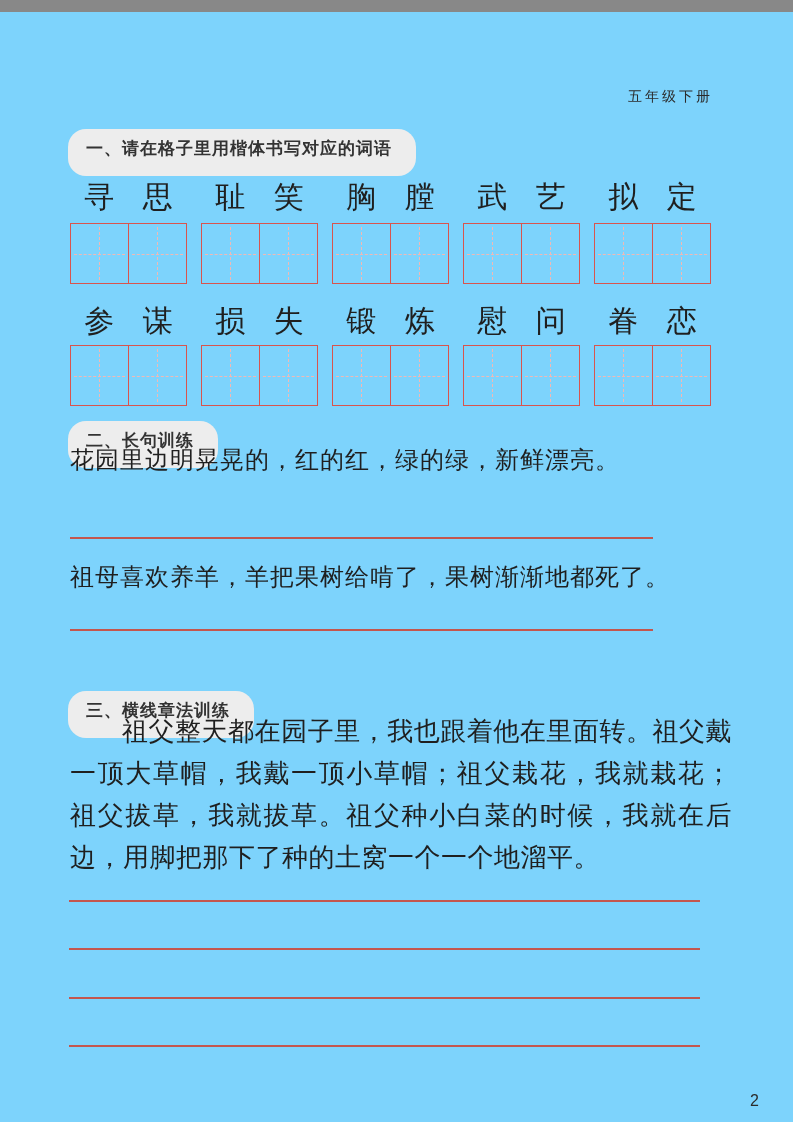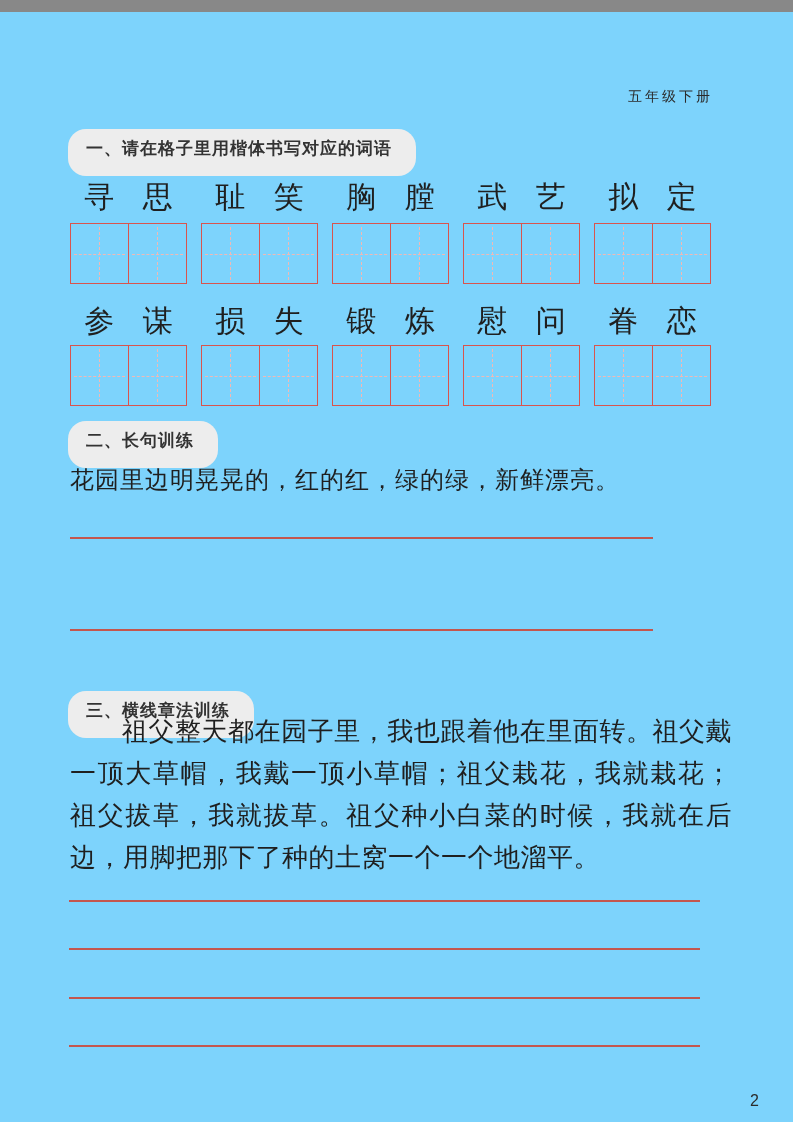--- a/index.html
+++ b/index.html
@@ -72,21 +72,21 @@
     content:""; position:absolute; left:3px; right:3px; top:50%;
     border-top:1px dashed #f0b9b5;
   }
   
   .sentence{
     position:absolute; left:70px;
     font-family:"DejaVu Serif", serif;
     font-size:24px; letter-spacing:1px; color:#1f1f1f;
     white-space:nowrap;
   }
-  .sentence1{top:452px;}
+  .sentence1{top:432px;}
   .sentence2{top:549px;}
   
   .redline{
     position:absolute; left:70px; width:583px; height:2px;
     background:#c4564e;
   }
   .redline1{top:525px;}
   .redline2{top:617px;}
   
   .paragraph{
@@ -209,20 +209,21 @@
         <div class="gcell"></div>
         <div class="gcell"></div>
       </div>
   </div>
 
   <div class="pill pill2">二、长句训练</div>
 
   <div class="sentence sentence1">花园里边明晃晃的，红的红，绿的绿，新鲜漂亮。</div>
   <div class="redline redline1"></div>
 
+  <div class="sentence sentence2">祖母喜欢养羊，羊把果树给啃了，果树渐渐地都死了。</div>
   <div class="redline redline2"></div>
 
   <div class="pill pill3">三、横线章法训练</div>
 
   <div class="paragraph">祖父整天都在园子里，我也跟着他在里面转。祖父戴一顶大草帽，我戴一顶小草帽；祖父栽花，我就栽花；祖父拔草，我就拔草。祖父种小白菜的时候，我就在后边，用脚把那下了种的土窝一个一个地溜平。</div>
 
   <div class="writeline writeline1"></div>
   <div class="writeline writeline2"></div>
   <div class="writeline writeline3"></div>
   <div class="writeline writeline4"></div>

